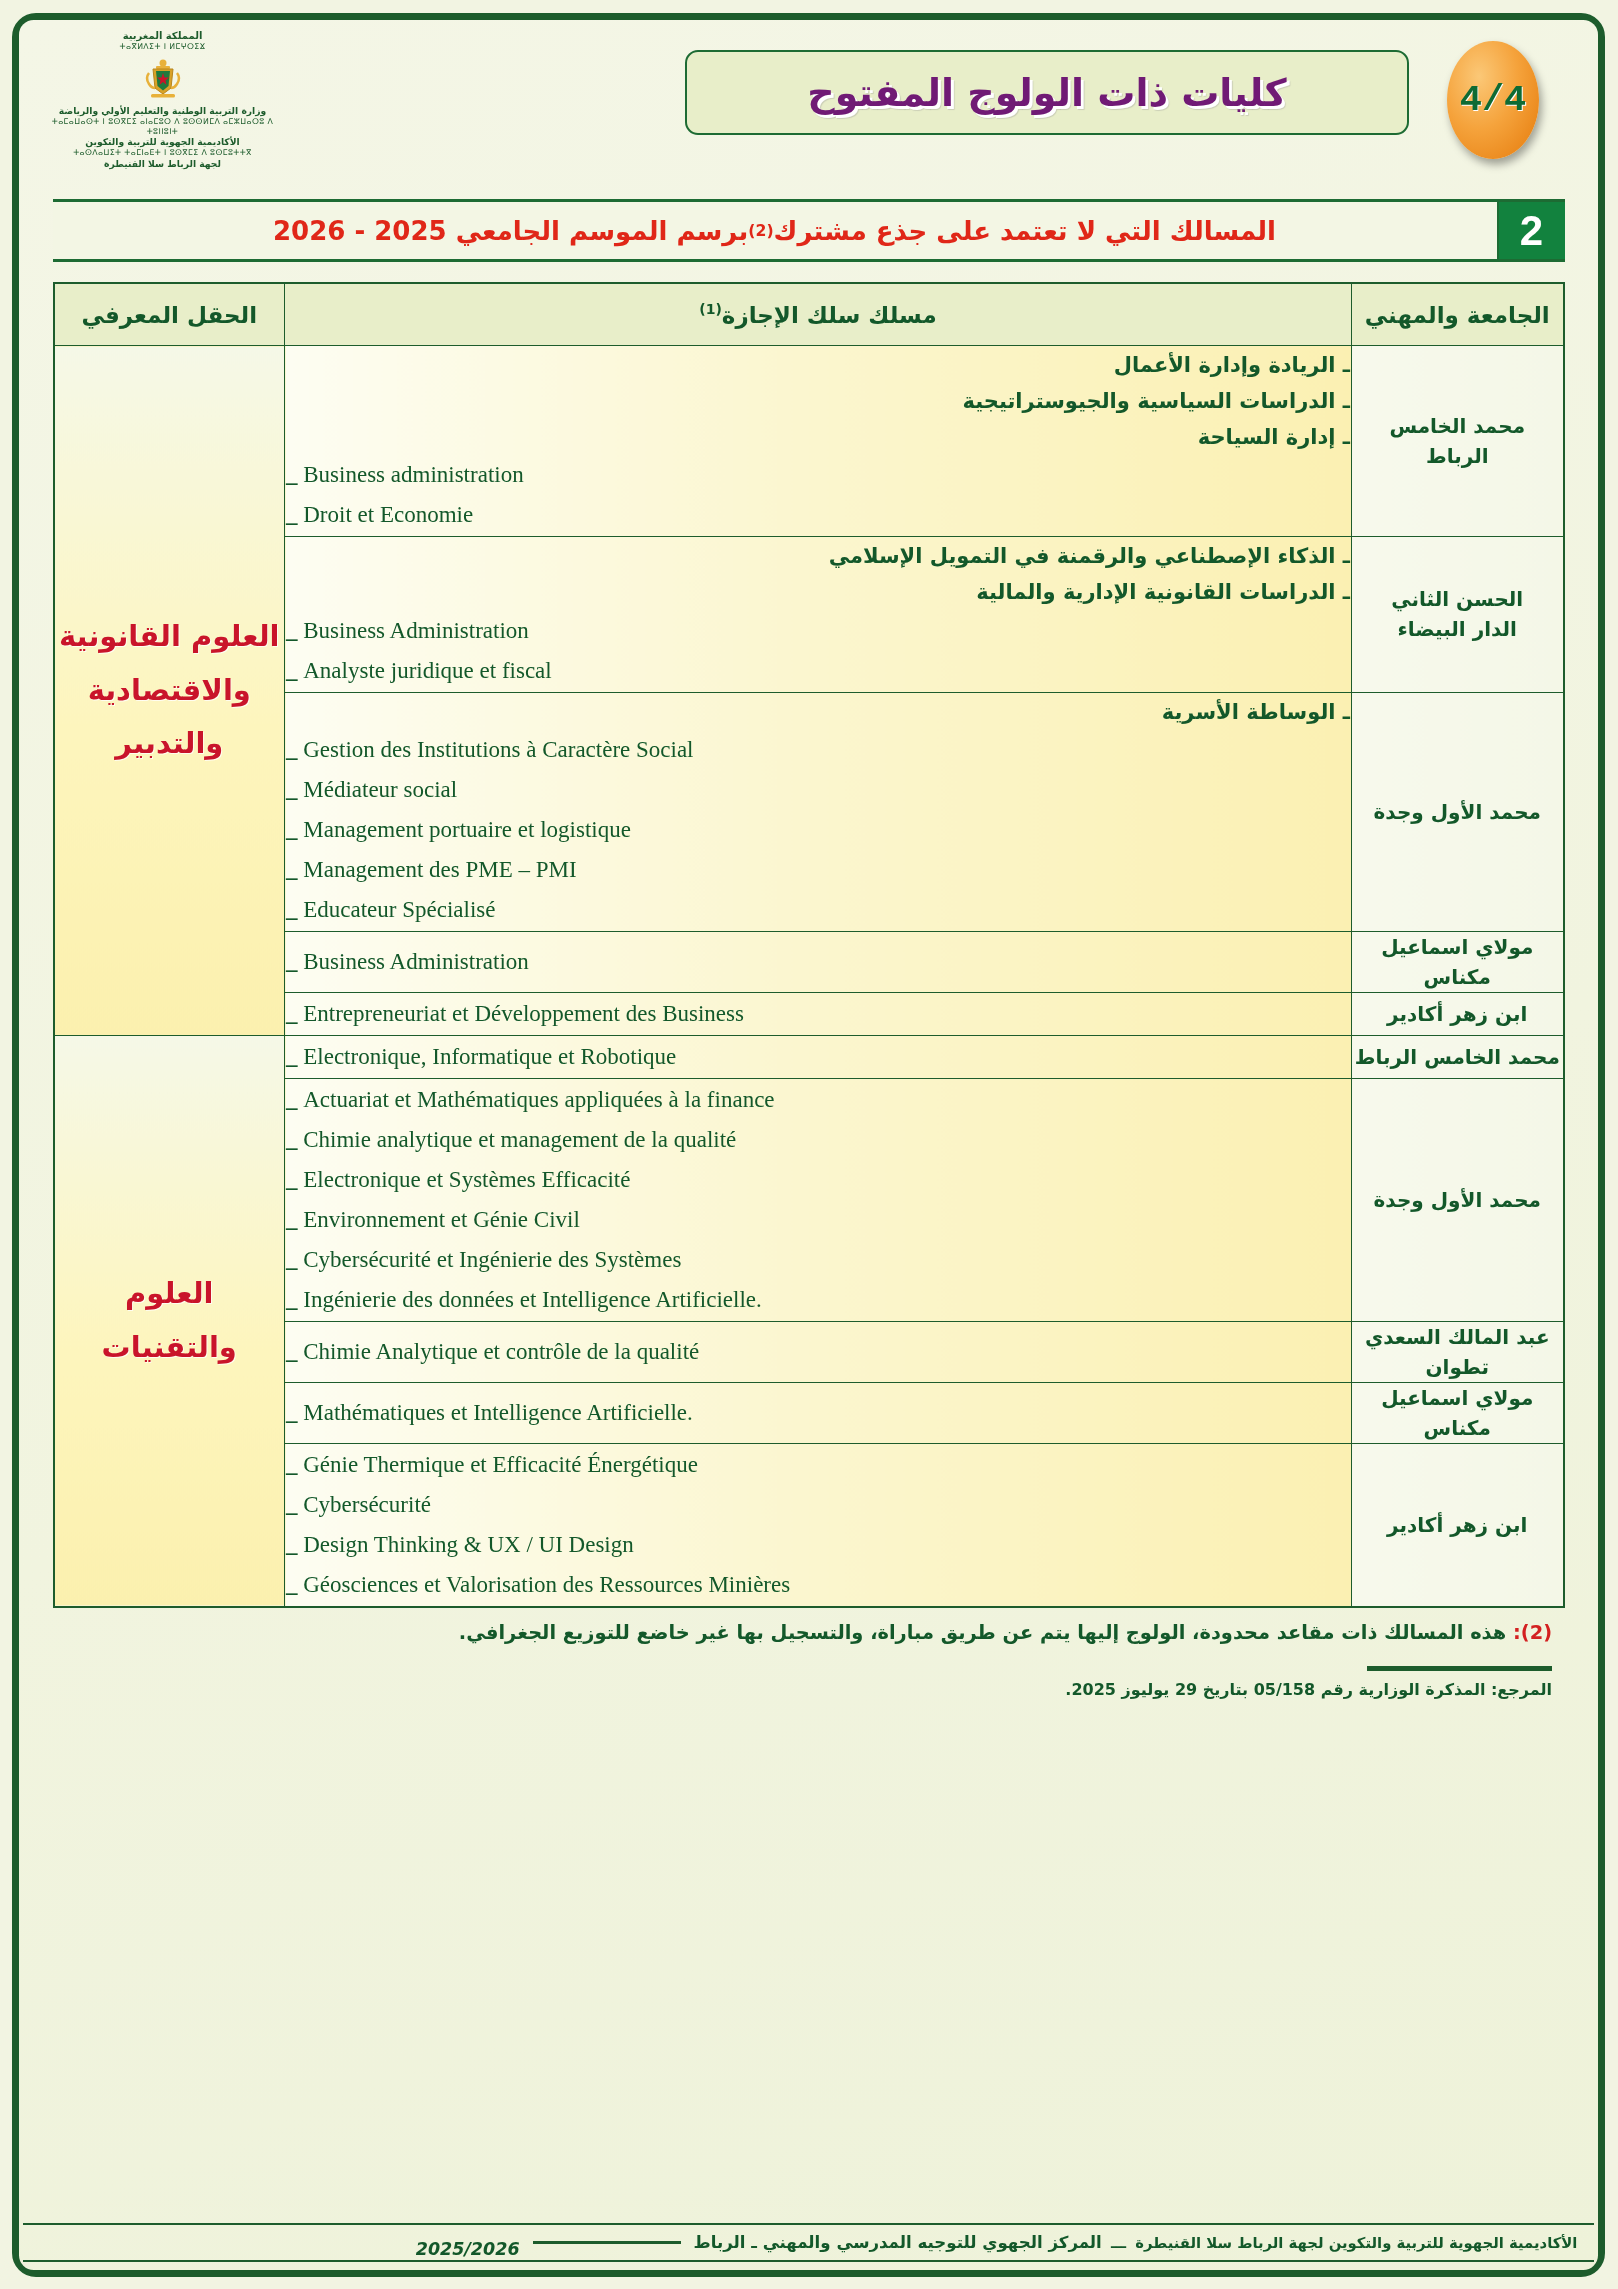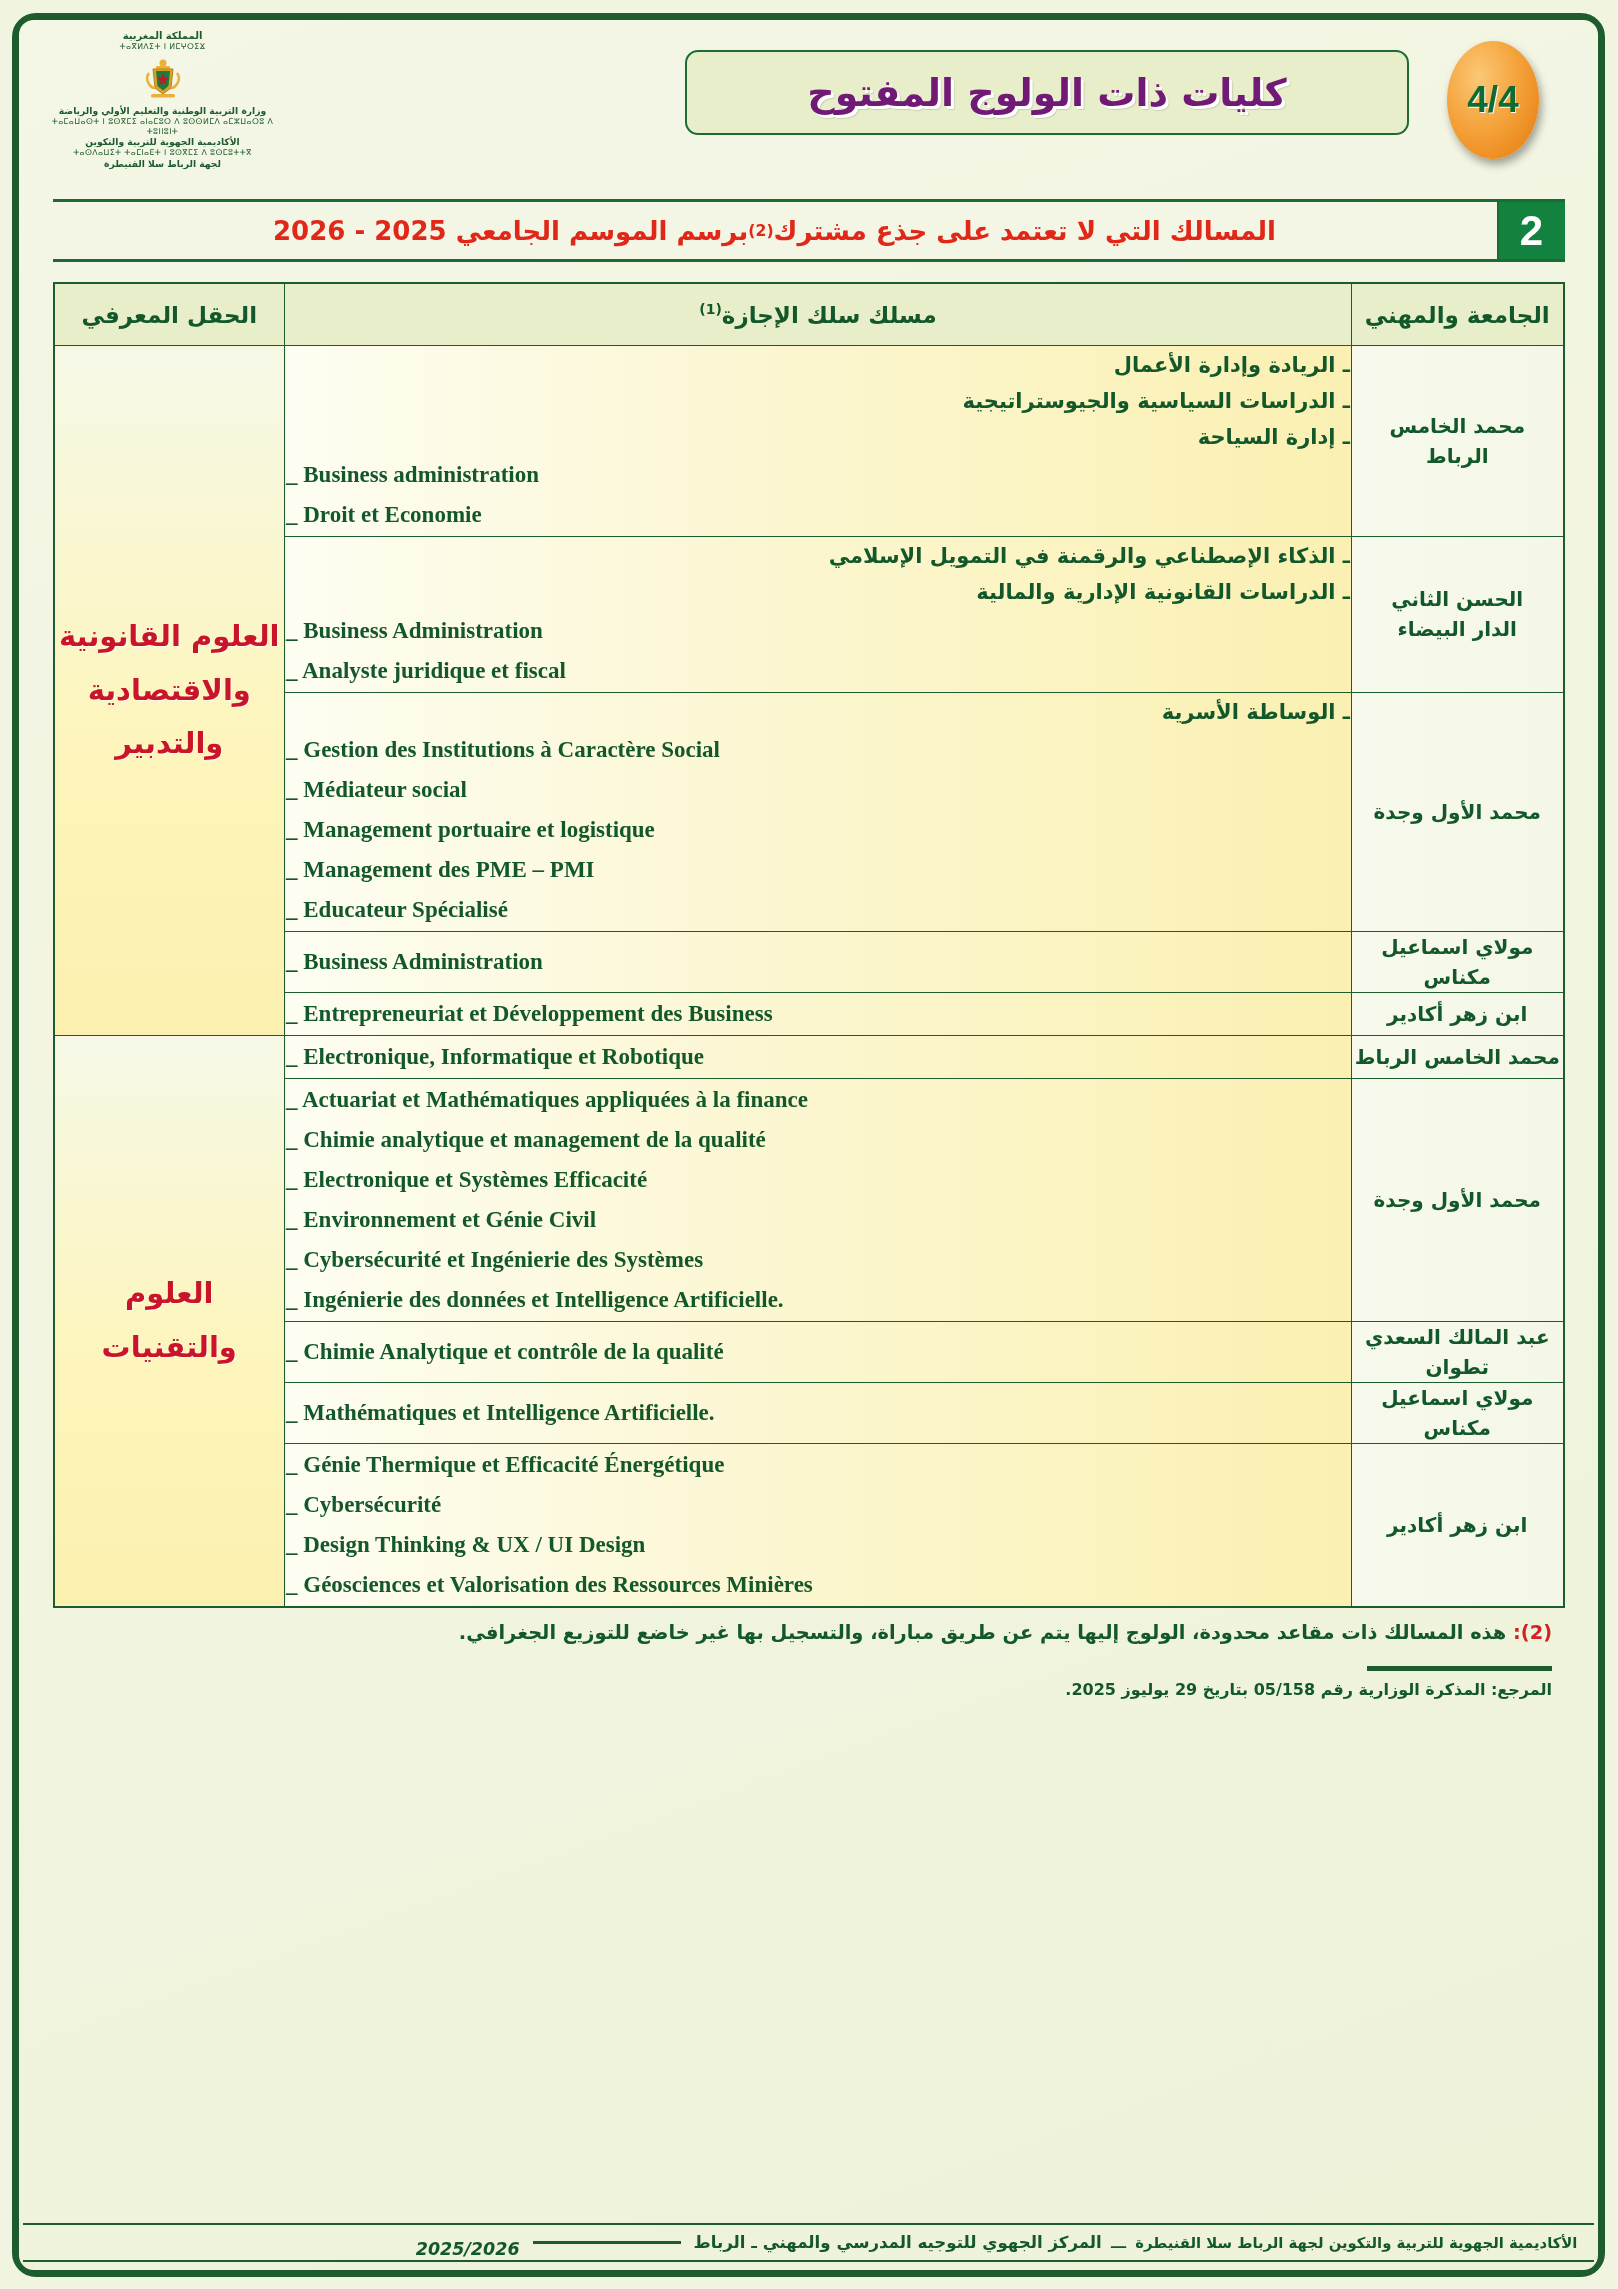--- a/index.html
+++ b/index.html
@@ -61,21 +61,21 @@
     width: 92px;
     height: 118px;
     border-radius: 50%;
     background: radial-gradient(ellipse at 35% 30%, #fbc877 0%, #f5a33c 45%, #ec8c20 75%, #e07f14 100%);
     box-shadow: 2.8px 5.5px 8.3px rgba(0,0,0,0.35);
     display: flex;
     align-items: center;
     justify-content: center;
   }
   .badge-circle span {
-    font-family: Liberation Sans, sans-serif;
+    font-family: Liberation Mono, monospace;
     font-weight: bold;
     font-size: 37px;
     color: #0e6b34;
     text-shadow: 0.9px 0.9px 0 #ffffff;
     direction: ltr;
   }
   .title-box {
     position: absolute;
     right: 185px;
     top: 26px;
@@ -213,21 +213,21 @@
     font-size: 21px;
     color: #13582a;
     line-height: 1.72;
     white-space: nowrap;
   }
   li.item-ar::before { content: "ـ "; }
   li.item-fr {
     direction: ltr;
     text-align: left;
     font-family: "Liberation Serif", serif;
-    font-weight: bold;
+    font-weight: normal;
     font-size: 23px;
     color: #13582a;
     line-height: 1.74;
     white-space: nowrap;
   }
   li.item-fr::before { content: "_ "; font-weight: bold; }
 
   
   .note {
     margin: 13px 42px 0 42px;

